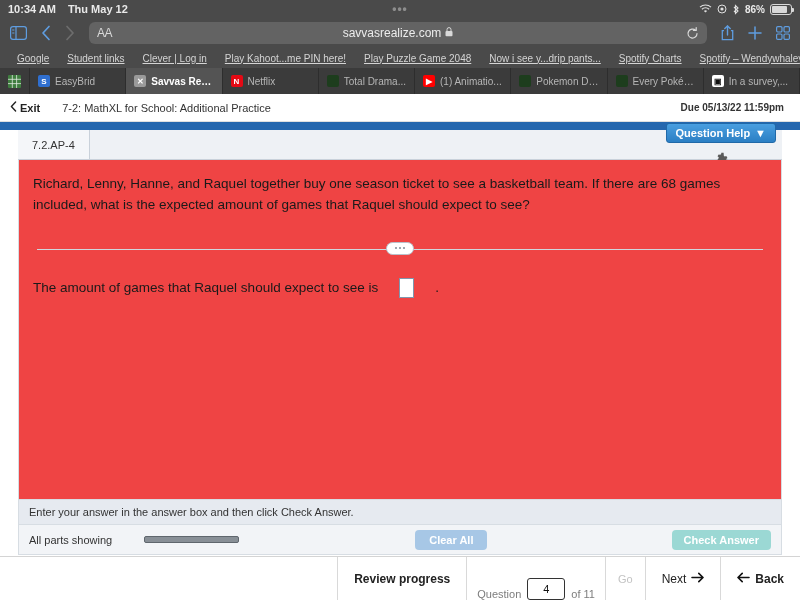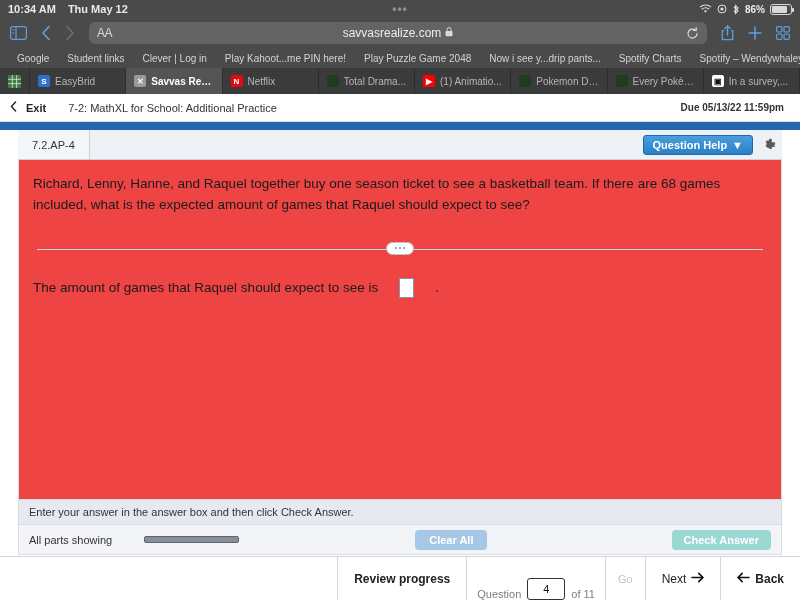--- a/index.html
+++ b/index.html
@@ -41,56 +41,56 @@
     position:absolute; left:0; right:0; text-align:center; color:#ececec; font-size:12px;
     display:flex; align-items:flex-start; justify-content:center; gap:4px; pointer-events:none;
   }
   .reload{ margin-left:auto; color:#d9d9d9; display:flex; }
 
   
   .bookmarks{
     height:20px; background:#4a4a4a; display:flex; align-items:center;
     color:#d4d4d4; font-size:10px; padding:0 8px; gap:0; position:relative;
   }
-  .bm{ padding:0 9px; white-space:nowrap; cursor:default;}
+  .bm{ padding:0 9px; white-space:nowrap; cursor:default;text-decoration:underline;}
 
   
   .tabbar{ height:26px; background:#3b3b3b; display:flex; align-items:stretch; }
   .tab-grid-btn{ width:30px; display:flex; align-items:center; justify-content:center; border-right:1px solid #2d2d2d;}
   .tab{
     flex:1 1 0; min-width:0; display:flex; align-items:center; gap:5px;
     padding:0 8px; font-size:10px; color:#b6b6b6;
     border-right:1px solid #2d2d2d; white-space:nowrap; overflow:hidden; cursor:pointer;
   }
   .tab.active{ background:#545454; color:#ffffff; font-weight:bold;}
   .tab .label{ overflow:hidden; text-overflow:ellipsis;}
   .fav{ width:12px;height:12px;border-radius:2px;flex:none;display:flex;align-items:center;justify-content:center;font-size:8px;color:#fff;font-weight:bold;}
 
   
   .appheader{
     height:28px; background:#ffffff; display:flex; align-items:center;
     padding:0 10px; border-bottom:1px solid #e0e0e0; font-size:11px; color:#444;
   }
-  .exit{ display:flex; align-items:center; gap:9px; font-weight:bold; color:#222; cursor:pointer;}
+  .exit{ display:flex; align-items:center; gap:3px; font-weight:bold; color:#222; cursor:pointer;}
   .assignment-title{ margin-left:22px; color:#333; }
   .due{ margin-left:auto; font-size:10px; font-weight:bold; color:#333; padding-right:6px;}
 
   .bluebar{ height:8px; background:#2567ae; }
 
   
   .qwrap{ background:#ffffff; padding:0 18px;}
   .qheader{
     height:30px; display:flex; align-items:center; gap:0;
     background:#eef1f5; border-bottom:1px solid #c9d1da;
   }
   .qid{
     font-size:11px; color:#333; padding:0 14px; height:100%;
     display:flex; align-items:center; border-right:1px solid #c9d1da; background:#f4f6f9;
   }
-  .qheader-right{ margin-left:auto; display:flex; align-items:center; gap:8px; padding-right:6px;}
+  .qheader-right{ margin-left:auto; display:flex; align-items:center; gap:8px; padding-right:6px;flex-direction:column;}
   .qhelp{
     background:linear-gradient(#4a9fe0,#2b7fc4); border:1px solid #2069a8; color:#fff;
     font-size:11px; font-weight:bold; border-radius:3px; padding:3px 9px;
     display:flex; align-items:center; gap:5px; cursor:pointer;
   }
   .gear{ color:#555; display:flex; cursor:pointer;}
 
   .qbody{
     border:1px solid #d7dde3; border-top:none; background:#ef4444;
     height:340px; padding:14px 12px 0 12px; position:relative;

